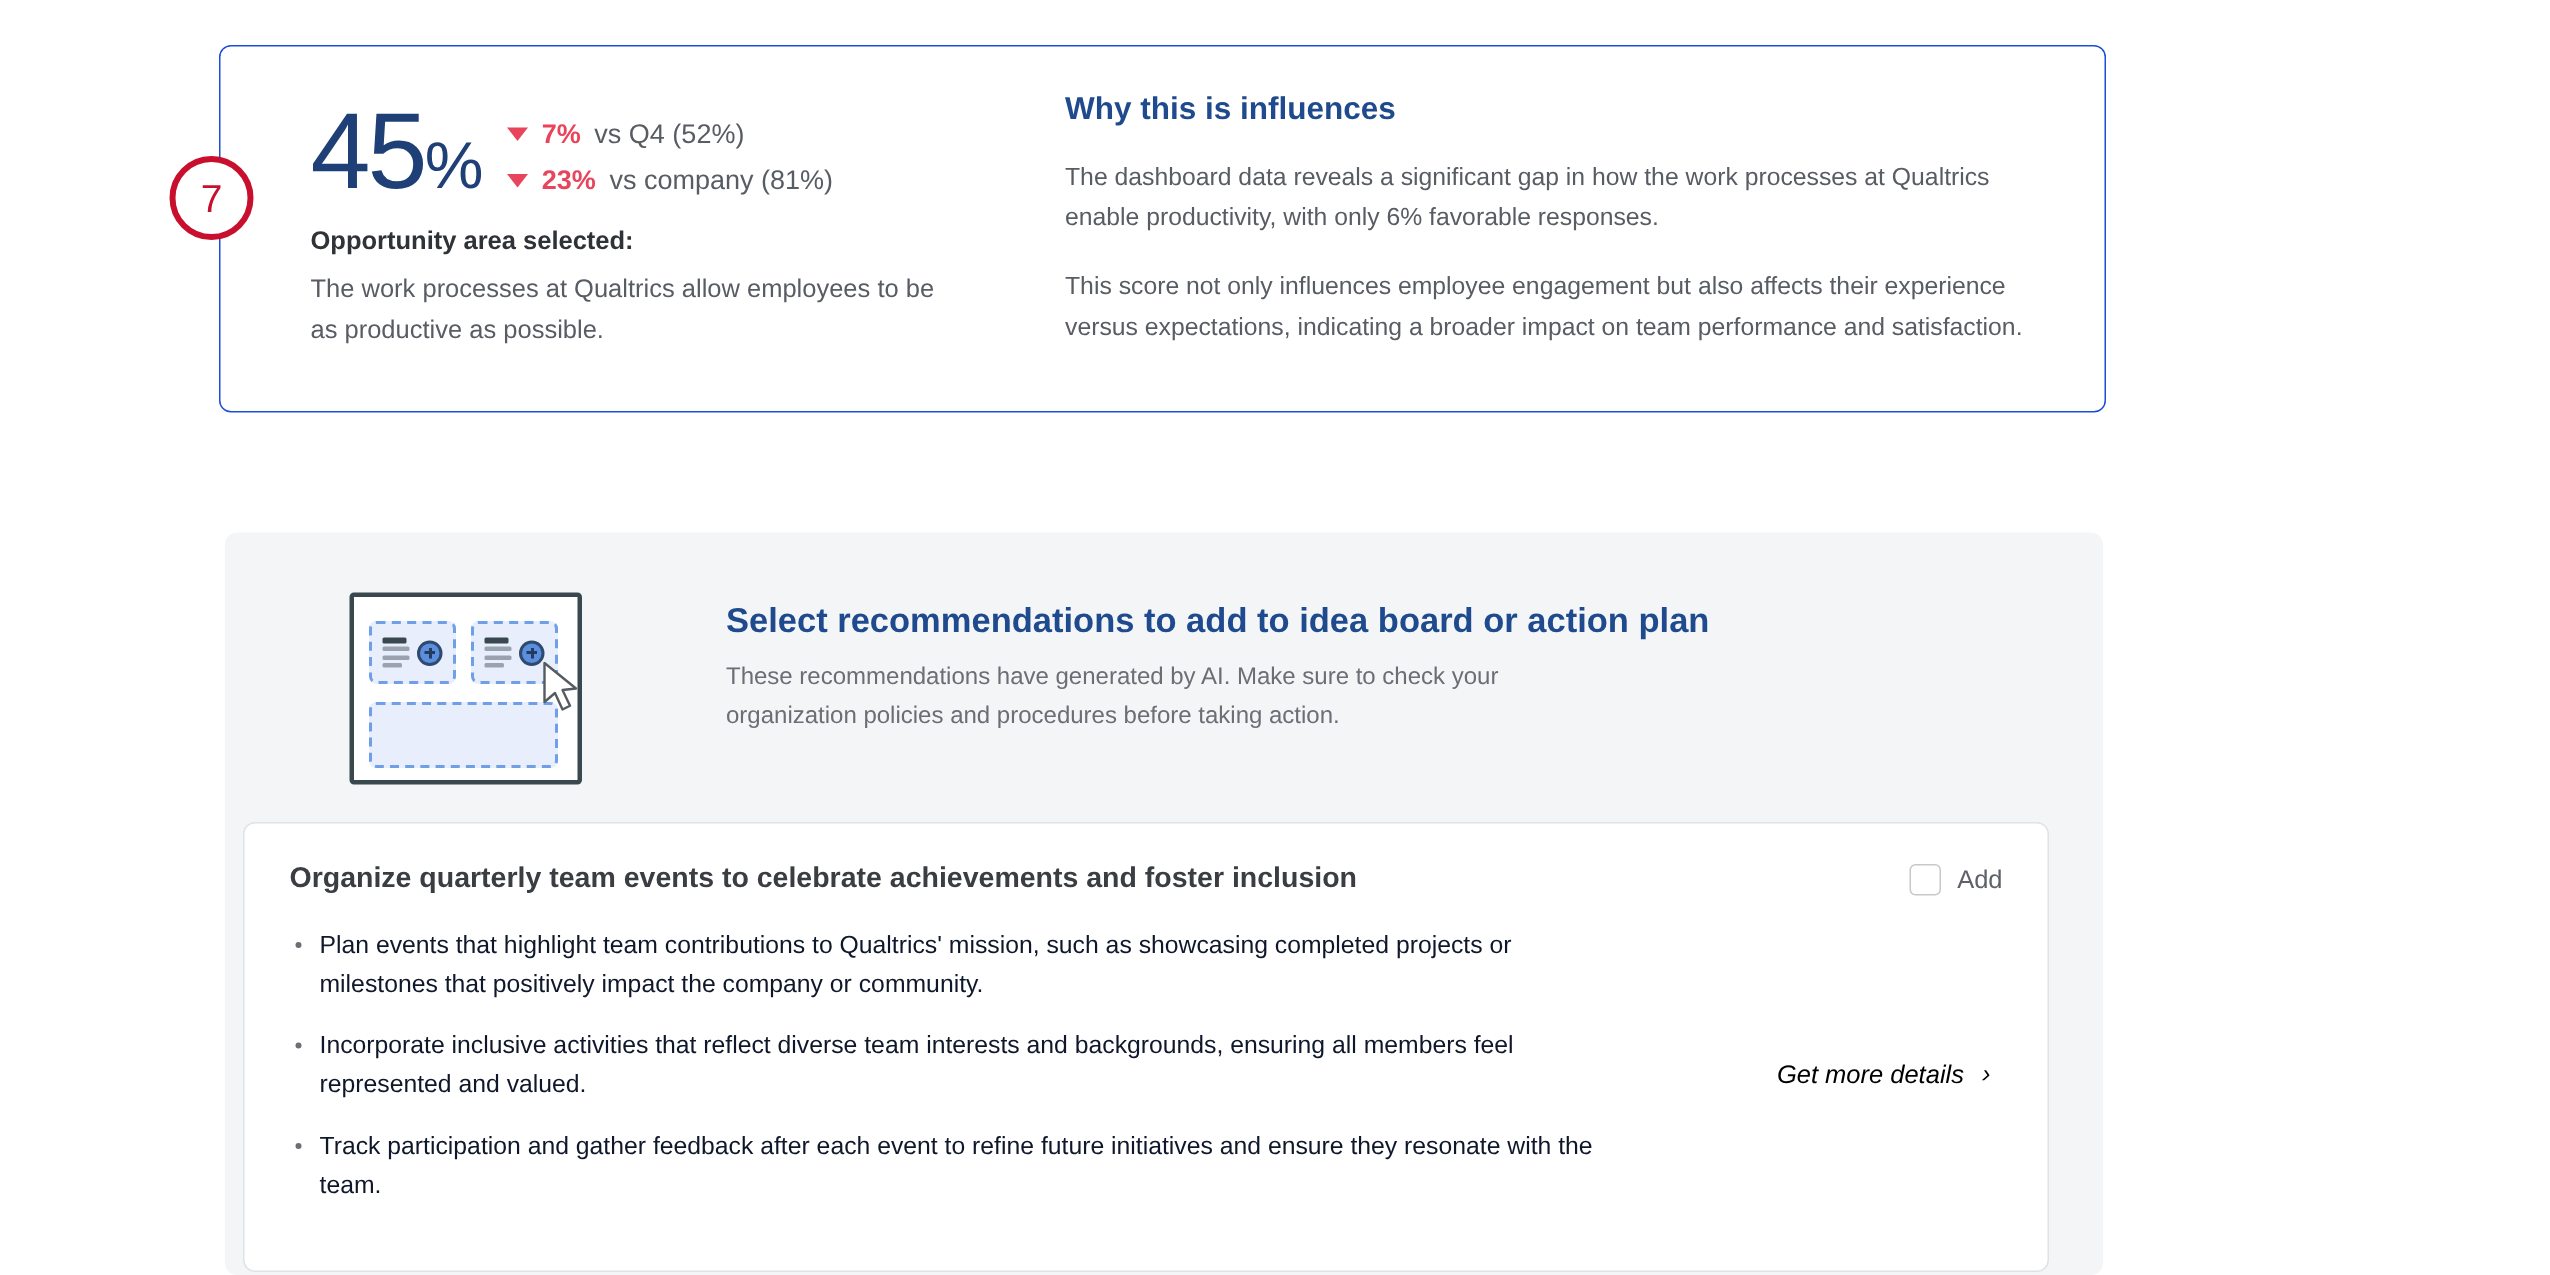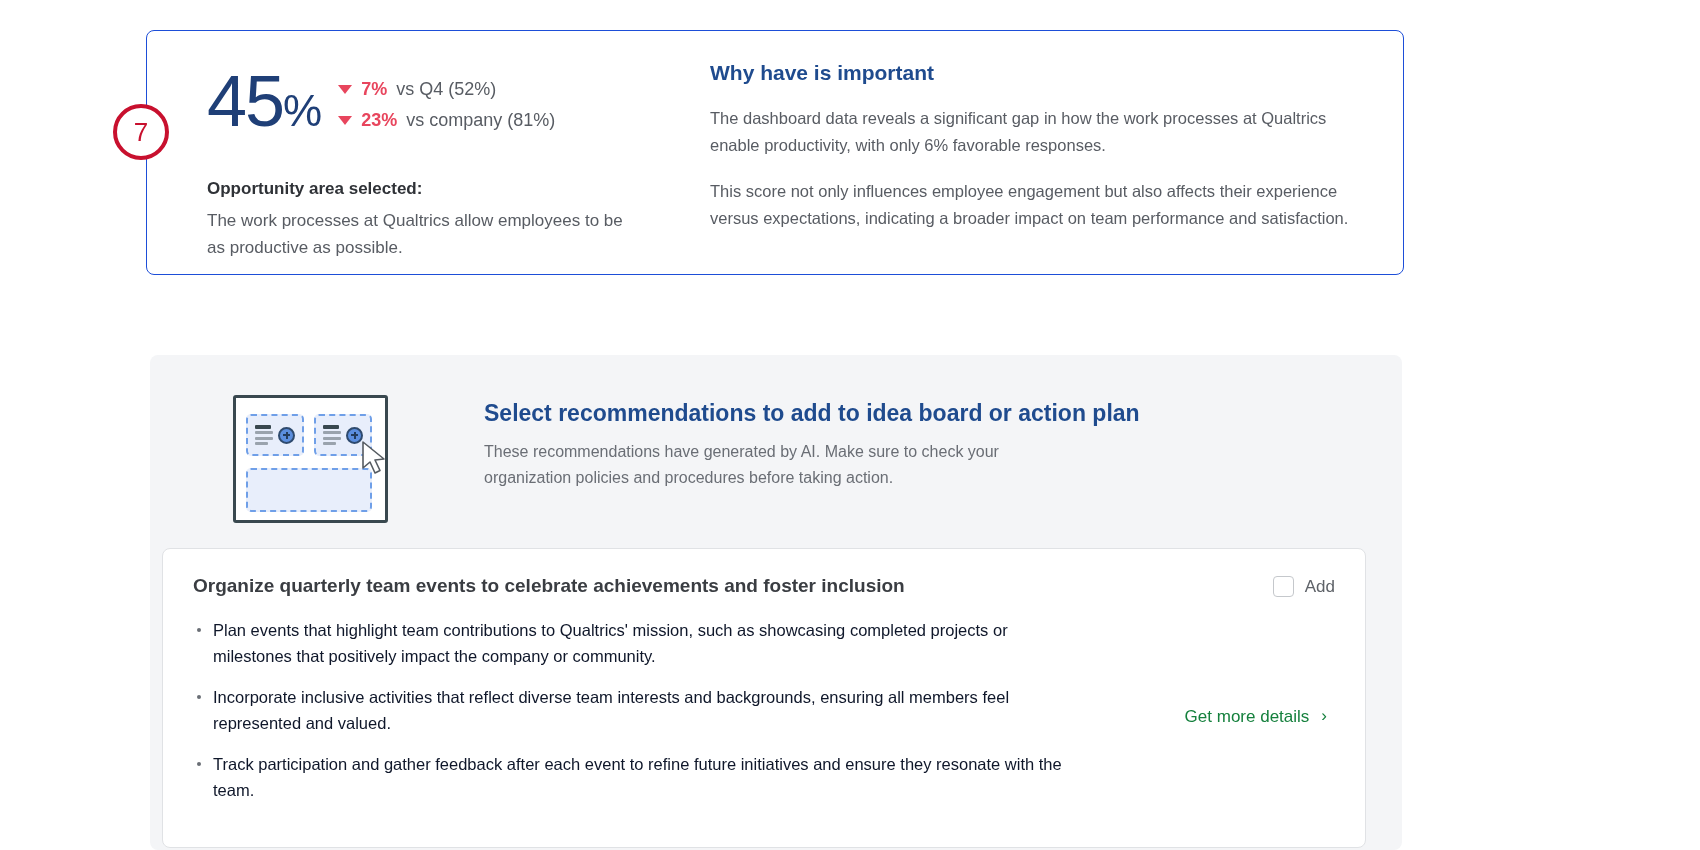--- a/index.html
+++ b/index.html
@@ -90,21 +90,21 @@
     border-right: 7px solid transparent;
     border-top: 9px solid #e8455d;
     display: inline-block;
   }
   .delta-val {
     color: #e8455d;
     font-weight: bold;
   }
 
   .opp-title {
-    margin-top: 44px;
+    margin-top: 16px;
     font-size: 17px;
     font-weight: bold;
     color: #2f3237;
   }
   .opp-body {
     margin-top: 9px;
     font-size: 17px;
     line-height: 1.55;
     color: #585c63;
     max-width: 420px;
@@ -330,24 +330,25 @@
     width: 230px;
     display: flex;
     align-items: center;
     justify-content: flex-end;
     padding-right: 8px;
   }
   .details-link {
     display: inline-flex;
     align-items: flex-start;
     gap: 12px;
-    color: #15803d;
+    color: #000000;
     font-size: 17px;
     text-decoration: none;
     white-space: nowrap;
+    font-style: italic;
   }
   .chev {
     font-size: 17px;
     line-height: 1;
   }
 </style>
 </head>
 <body>
 
 <div class="summary-card">
@@ -370,21 +371,21 @@
           <span>vs company (81%)</span>
         </div>
       </div>
     </div>
 
     <div class="opp-title">Opportunity area selected:</div>
     <div class="opp-body">The work processes at Qualtrics allow employees to be as productive as possible.</div>
   </div>
 
   <div class="summary-right">
-    <h2 class="why-title">Why have is important</h2>
+    <h2 class="why-title">Why this is influences</h2>
     <p class="why-para">The dashboard data reveals a significant gap in how the work processes at Qualtrics enable productivity, with only 6% favorable responses.</p>
     <p class="why-para">This score not only influences employee engagement but also affects their experience versus expectations, indicating a broader impact on team performance and satisfaction.</p>
   </div>
 </div>
 
 <div class="step-badge">7</div>
 
 <div class="rec-panel">
 
   <div class="rec-header">

